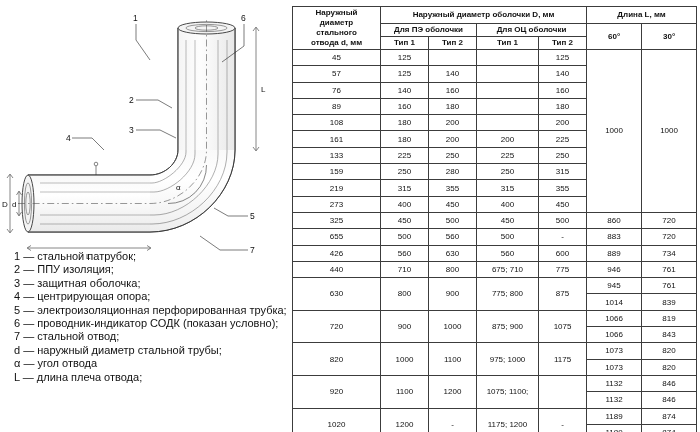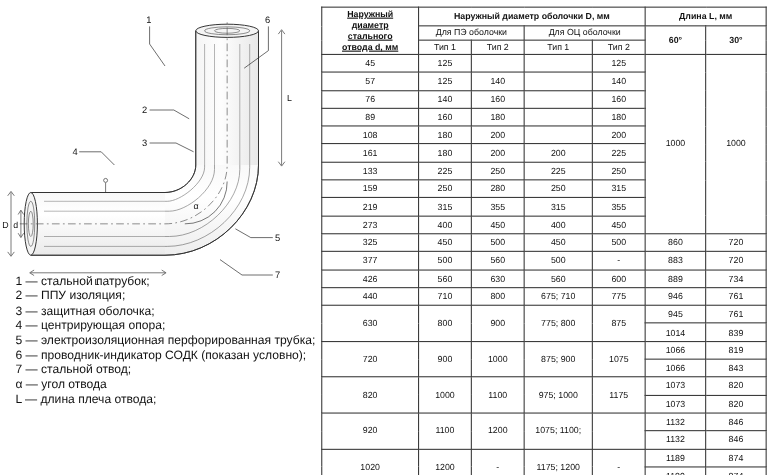--- a/index.html
+++ b/index.html
@@ -35,23 +35,23 @@
     font-size:8px;
     text-align:center;
     vertical-align:middle;
     padding:0;
     height:16.3px;
     color:#111;
     background:#fff;
   }
   th { font-weight:bold; line-height:10px; }
   td { font-weight:normal; }
-  .hdr-tall { height:30px; padding:0 16px;text-decoration:underline; }
+  .hdr-tall { height:30px; padding:0 16px; }
   .hdr-mid  { height:17px; }
-  .hdr-sub  { height:13px; font-weight:normal; }
+  .hdr-sub  { height:13px; font-weight:bold; }
   col.c0 { width:88px; }
   col.c1 { width:48px; }
   col.c2 { width:48px; }
   col.c3 { width:62px; }
   col.c4 { width:48px; }
   col.c5 { width:55px; }
   col.c6 { width:55px; }
 </style>
 </head>
 <body>
@@ -187,20 +187,21 @@
     </div>
 
     <div id="legend">
       <div class="ln">1 — стальной патрубок;</div>
       <div class="ln">2 — ППУ изоляция;</div>
       <div class="ln">3 — защитная оболочка;</div>
       <div class="ln">4 — центрирующая опора;</div>
       <div class="ln">5 — электроизоляционная перфорированная трубка;</div>
       <div class="ln">6 — проводник-индикатор СОДК (показан условно);</div>
       <div class="ln">7 — стальной отвод;</div>
+      <div class="ln">d — наружный диаметр стальной трубы;</div>
       <div class="ln">α — угол отвода</div>
       <div class="ln">L — длина плеча отвода;</div>
     </div>
   </div>
 
   <div id="tablewrap">
     <table>
       <colgroup>
         <col class="c0">
           <col class="c1">
@@ -305,21 +306,21 @@
           <tr>
             <td>325</td>
             <td>450</td>
             <td>500</td>
             <td>450</td>
             <td>500</td>
             <td>860</td>
             <td>720</td>
           </tr>
           <tr>
-            <td>377</td>
+            <td>655</td>
             <td>500</td>
             <td>560</td>
             <td>500</td>
             <td>-</td>
             <td>883</td>
             <td>720</td>
           </tr>
           <tr>
             <td>426</td>
             <td>560</td>

